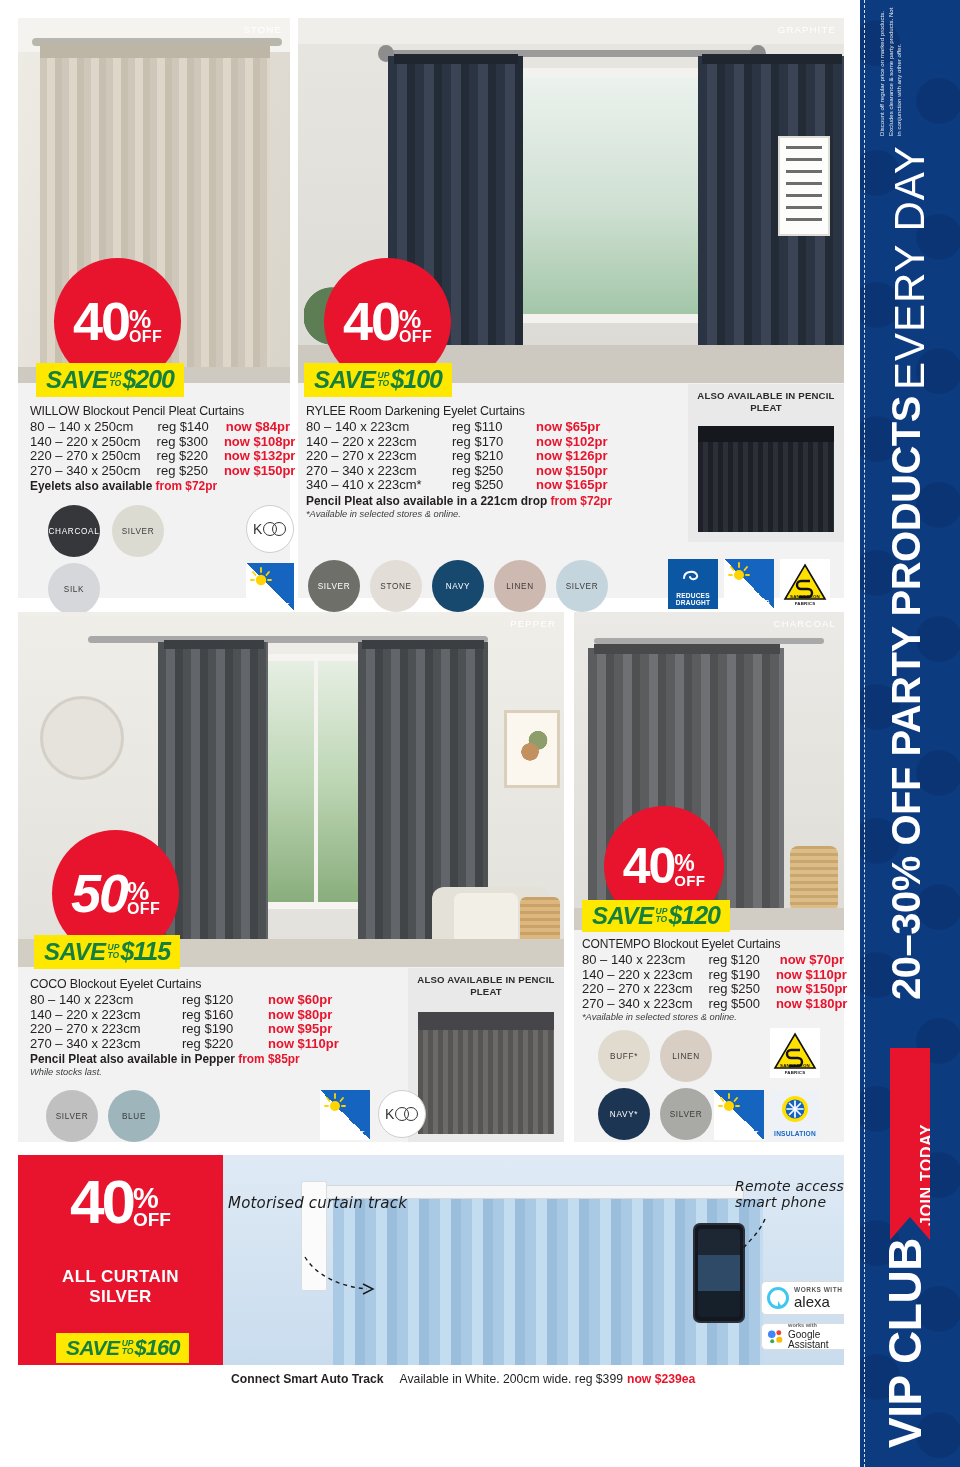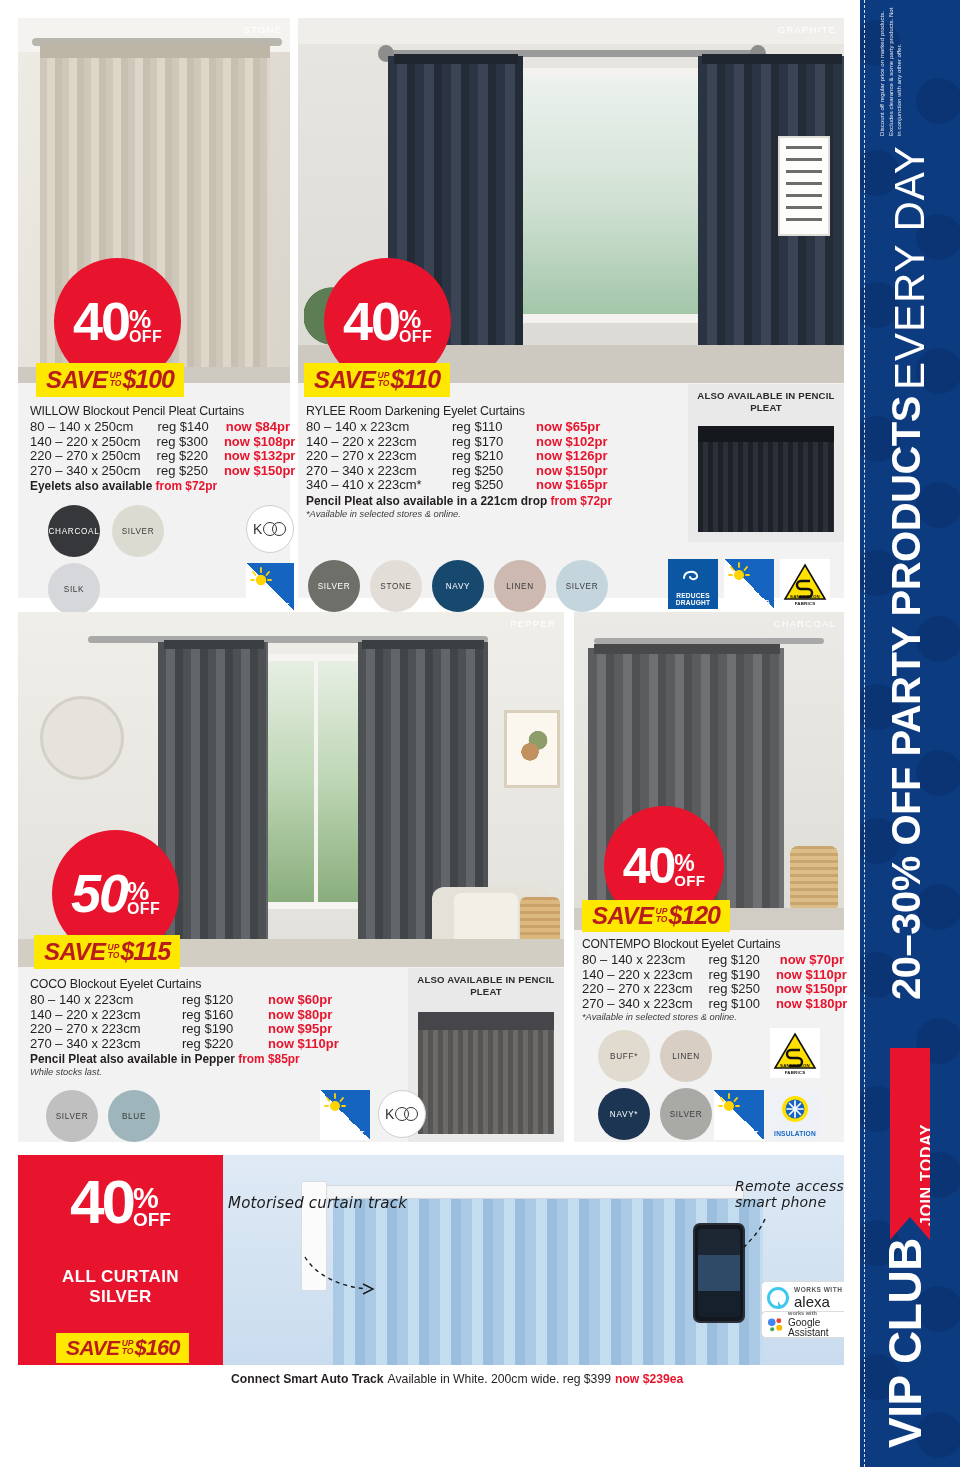--- a/index.html
+++ b/index.html
@@ -28,23 +28,23 @@
     font-weight: 800; letter-spacing: -2px; line-height: .85;
     font-family: "Liberation Sans", sans-serif;
   }
   .disc .pct { font-weight: 800; }
   .disc .off { font-weight: 800; letter-spacing: .3px; }
   .disc-inner { display:flex; align-items:flex-end; }
   .disc-right { display:flex; flex-direction:column; align-items:flex-start; line-height:.9; }
 
   
   .save {
-    position: absolute; background: #ffe800; color: #b91c1c;
+    position: absolute; background: #ffe800; color: #15803d;
     display: flex; align-items: center; padding: 2px 10px 3px 10px;
-    font-weight: 800; font-style: italic; text-align: right;
+    font-weight: 800; font-style: italic;
   }
   .save .word { font-size: 24px; letter-spacing: -.5px; }
   .save .upto {
     font-size: 8.5px; line-height: 8.5px; font-weight: 800;
     display: flex; flex-direction: column; margin: 0 1px 1px 2px; font-style: italic;
   }
   .save .amt { font-size: 25px; letter-spacing: -1px; }
 
   
   .copy { position: absolute; color: #231f20; }
@@ -154,21 +154,21 @@
         </div>
       </div>
     </div>
 
     <div class="save" style="left:18px;top:345px;height:34px;">
       <span class="word">SAVE</span>
       <span class="upto">
         <span>UP</span>
         <span>TO</span>
       </span>
-      <span class="amt">$100</span>
+      <span class="amt">$200</span>
     </div>
 
     <div class="copy" style="left:12px;top:386px;width:260px;">
       <h3>WILLOW Blockout Pencil Pleat Curtains</h3>
       <div class="prow">
           <span class="size" style="width:128px">80 – 140 x 250cm</span>
           <span class="reg" style="width:60px">reg $140</span>
           <span class="now">now $84pr</span>
         </div>
       <div class="prow">
@@ -263,21 +263,21 @@
         </div>
       </div>
     </div>
 
     <div class="save" style="left:6px;top:345px;height:34px;">
       <span class="word">SAVE</span>
       <span class="upto">
         <span>UP</span>
         <span>TO</span>
       </span>
-      <span class="amt">$110</span>
+      <span class="amt">$100</span>
     </div>
 
     <div class="copy" style="left:8px;top:386px;width:380px;">
       <h3>RYLEE Room Darkening Eyelet Curtains</h3>
       <div class="prow">
           <span class="size" style="width:130px">80 – 140 x 223cm</span>
           <span class="reg" style="width:68px">reg $110</span>
           <span class="now">now $65pr</span>
         </div>
       <div class="prow">
@@ -504,21 +504,21 @@
           <span class="reg" style="width:62px">reg $190</span>
           <span class="now">now $110pr</span>
         </div>
       <div class="prow">
           <span class="size" style="width:124px">220 – 270 x 223cm</span>
           <span class="reg" style="width:62px">reg $250</span>
           <span class="now">now $150pr</span>
         </div>
       <div class="prow">
           <span class="size" style="width:124px">270 – 340 x 223cm</span>
-          <span class="reg" style="width:62px">reg $100</span>
+          <span class="reg" style="width:62px">reg $500</span>
           <span class="now">now $180pr</span>
         </div>
       <div class="fineprint">*Available in selected stores &amp; online.</div>
     </div>
 
     <div class="swatch lt" style="position:absolute;left:24px;top:418px;width:52px;height:52px;background:#e1dace;">
         <span>BUFF*</span>
       </div>
     <div class="swatch lt" style="position:absolute;left:86px;top:418px;width:52px;height:52px;background:#d8cec4;">
         <span>LINEN</span>
@@ -603,21 +603,21 @@
       <div style="position:absolute;left:538px;top:126px;width:104px;height:34px;background:#ffffff;border:1px solid #dcdcdc;border-radius:5px;display:flex;align-items:center;padding:0 5px;">
         <svg width="22" height="22" viewBox="0 0 22 22">
             <circle cx="11" cy="11" r="9.5" fill="none" stroke="#3fc7ef" stroke-width="3"></circle>
             <path d="M11,20.5 L11,14 L15,20" fill="#3fc7ef"></path>
           </svg>
         <div style="margin-left:5px;line-height:1;">
           <div style="font-size:6.5px;font-weight:700;color:#555;letter-spacing:.5px;">WORKS WITH</div>
           <div style="font-size:15px;color:#222;margin-top:1px;">alexa</div>
         </div>
       </div>
-      <div style="position:absolute;left:538px;top:156px;width:104px;height:27px;background:#ffffff;border:1px solid #dcdcdc;border-radius:5px;display:flex;align-items:center;padding:0 5px;">
+      <div style="position:absolute;left:538px;top:168px;width:104px;height:27px;background:#ffffff;border:1px solid #dcdcdc;border-radius:5px;display:flex;align-items:center;padding:0 5px;">
         <svg width="18" height="18" viewBox="0 0 18 18">
           <circle cx="5" cy="6" r="4" fill="#4285f4"></circle>
             <circle cx="12.5" cy="4.5" r="2.6" fill="#ea4335"></circle>
           <circle cx="13" cy="12" r="3.2" fill="#fbbc05"></circle>
             <circle cx="5.5" cy="13.5" r="2.1" fill="#34a853"></circle>
         </svg>
         <div style="margin-left:4px;line-height:1;">
           <div style="font-size:5.6px;font-weight:600;color:#666;">works with</div>
           <div style="font-size:10px;color:#222;margin-top:1px;">Google Assistant</div>
         </div>
@@ -634,21 +634,21 @@
       <div class="hand" style="left:512px;top:24px;font-size:14px;color:#1b1b1b;width:150px;">
         <span>Remote access via smart phone</span>
       </div>
       <svg style="position:absolute;left:512px;top:62px;" width="40" height="44">
         <path d="M30,2 C24,16 14,24 6,34" stroke="#1b1b1b" stroke-width="1.4" fill="none" stroke-dasharray="4 4"></path>
       </svg>
     </div>
 
     <div style="position:absolute;left:205px;top:210px;width:621px;height:28px;display:flex;align-items:center;padding-left:8px;font-size:12.2px;color:#231f20;">
       <span style="font-weight:700;">Connect Smart Auto Track</span>
-      <span style="margin-left:4px;">Available in White. 200cm wide. reg $399</span>
+      <span style="margin-left:16px;">Available in White. 200cm wide. reg $399</span>
       <span style="margin-left:4px;color:#e8142d;font-weight:700;">now $239ea</span>
     </div>
   </div>
 
 
   <div class="rail">
     <div class="dots">
       <div class="dot" style="left:-6px;top:20px;"></div>
       <div class="dot" style="left:56px;top:78px;"></div>
       <div class="dot" style="left:-6px;top:150px;"></div>

